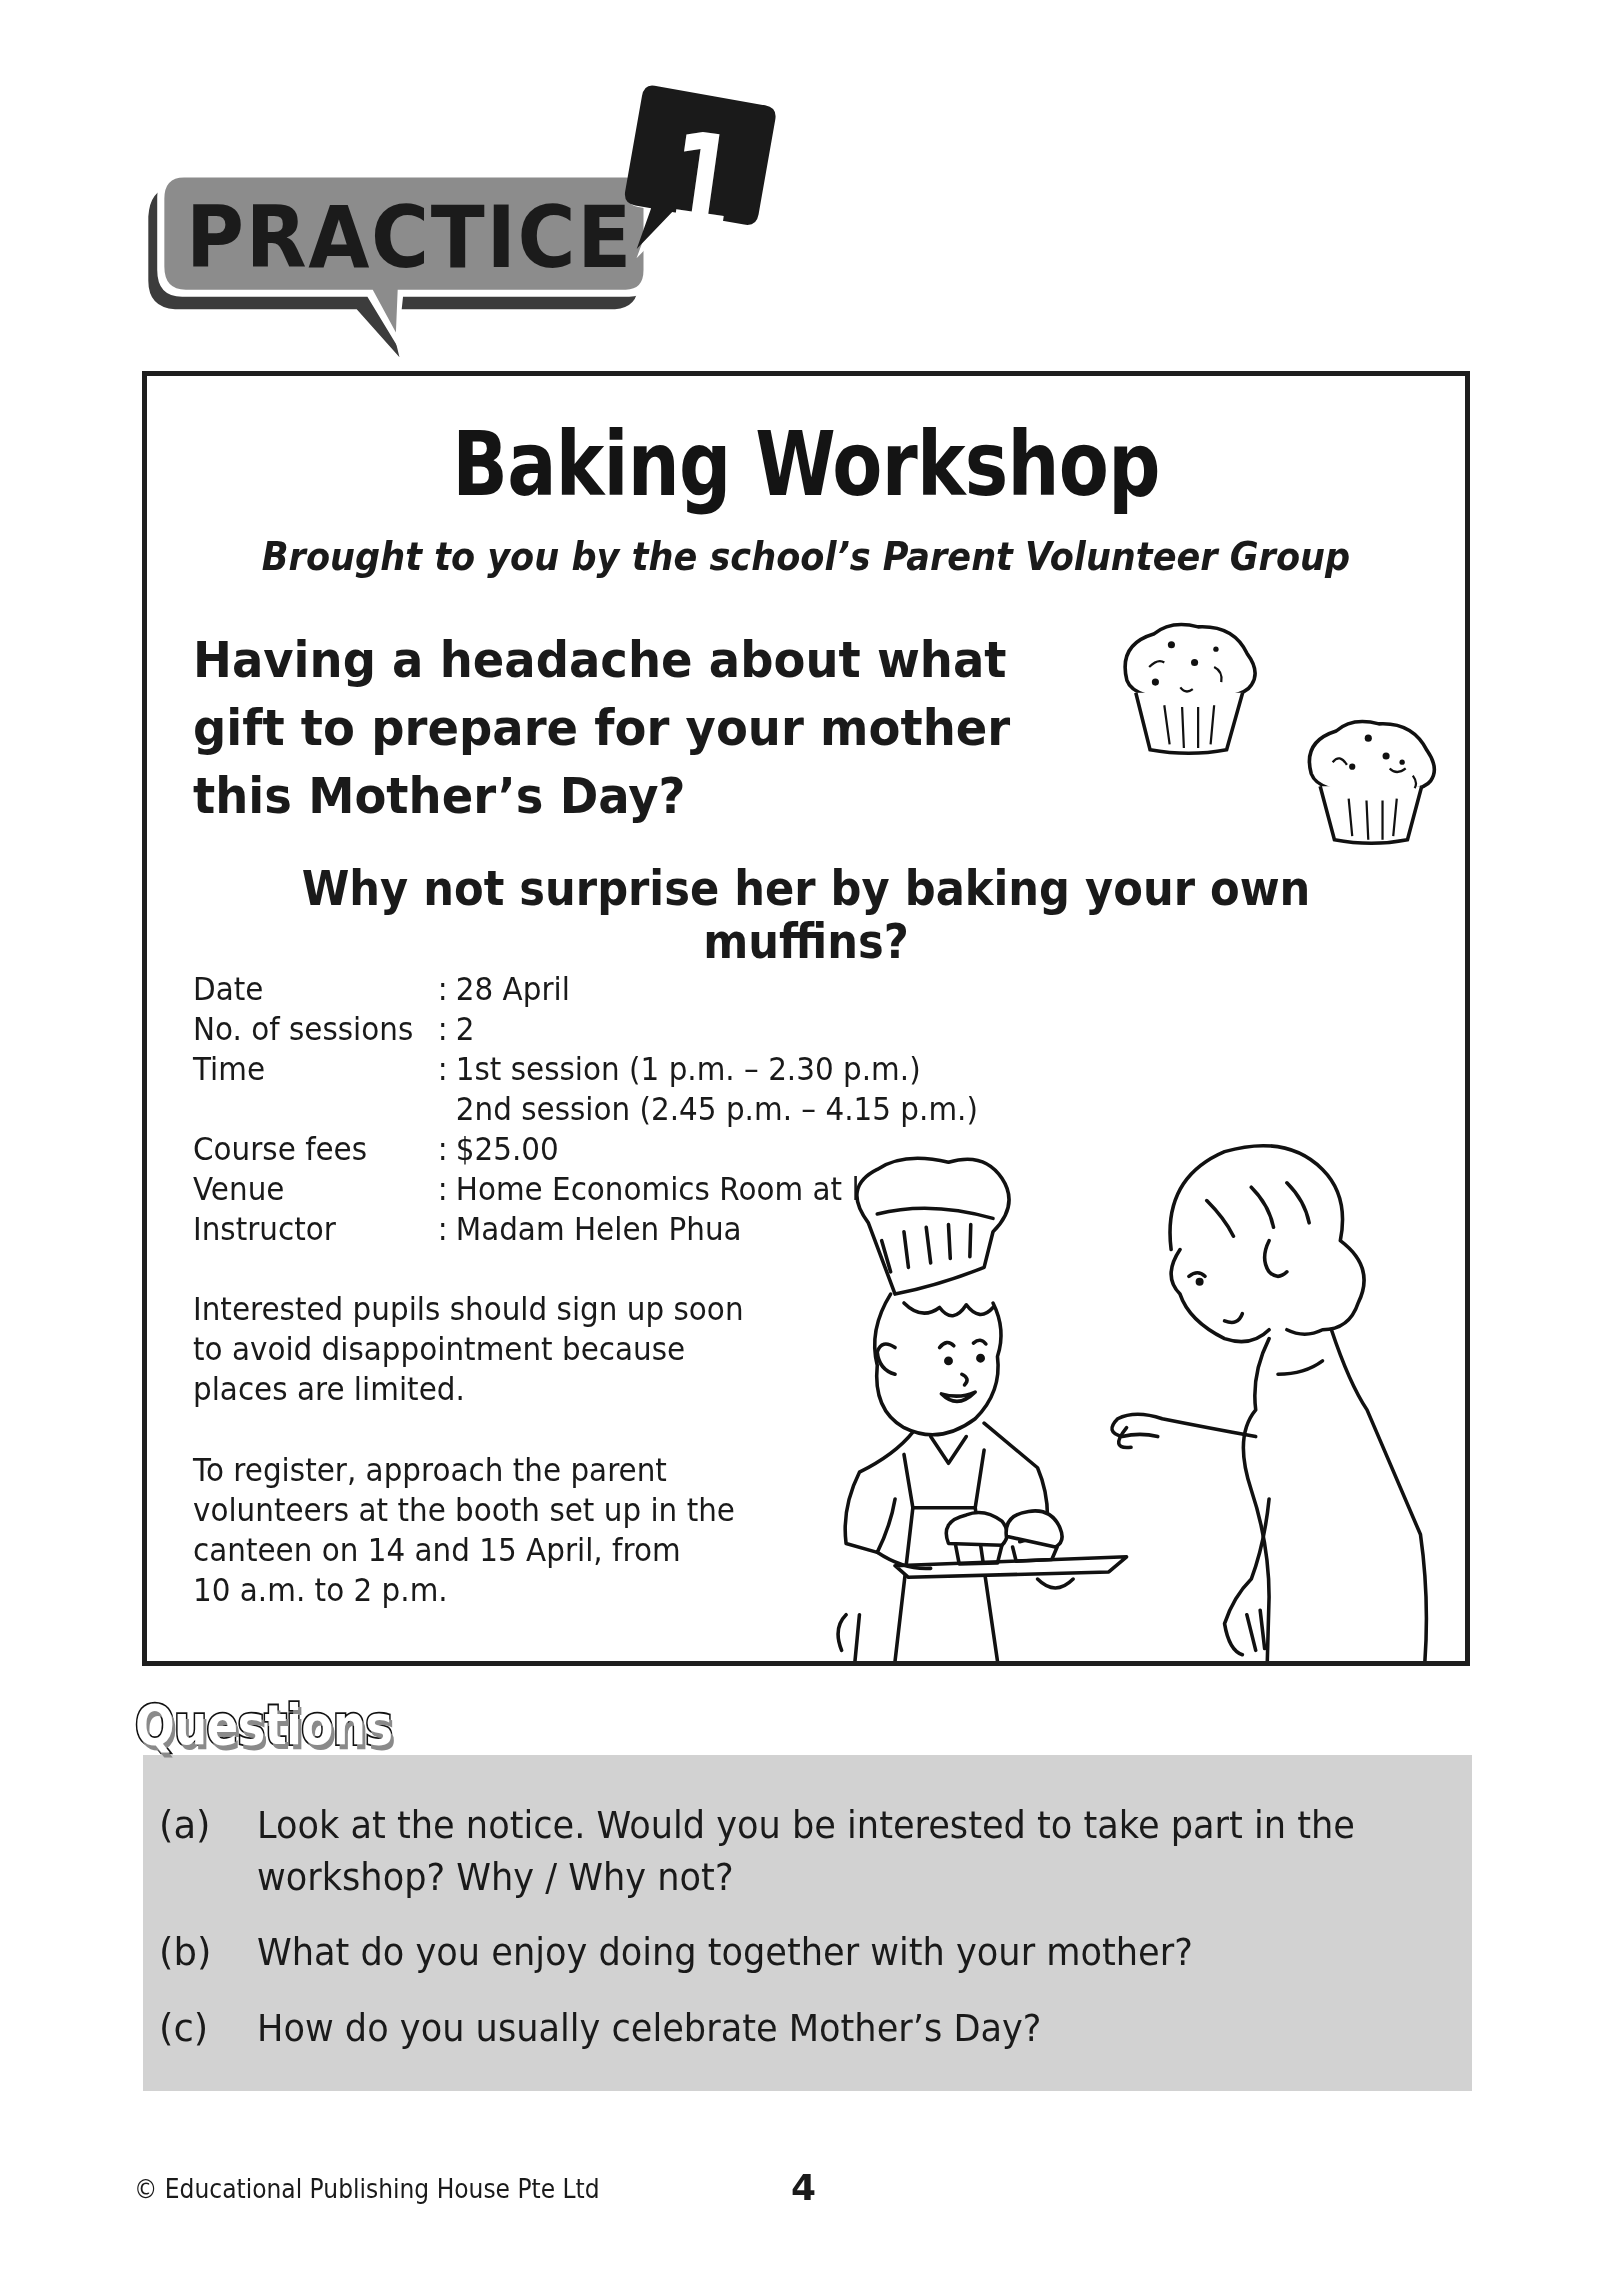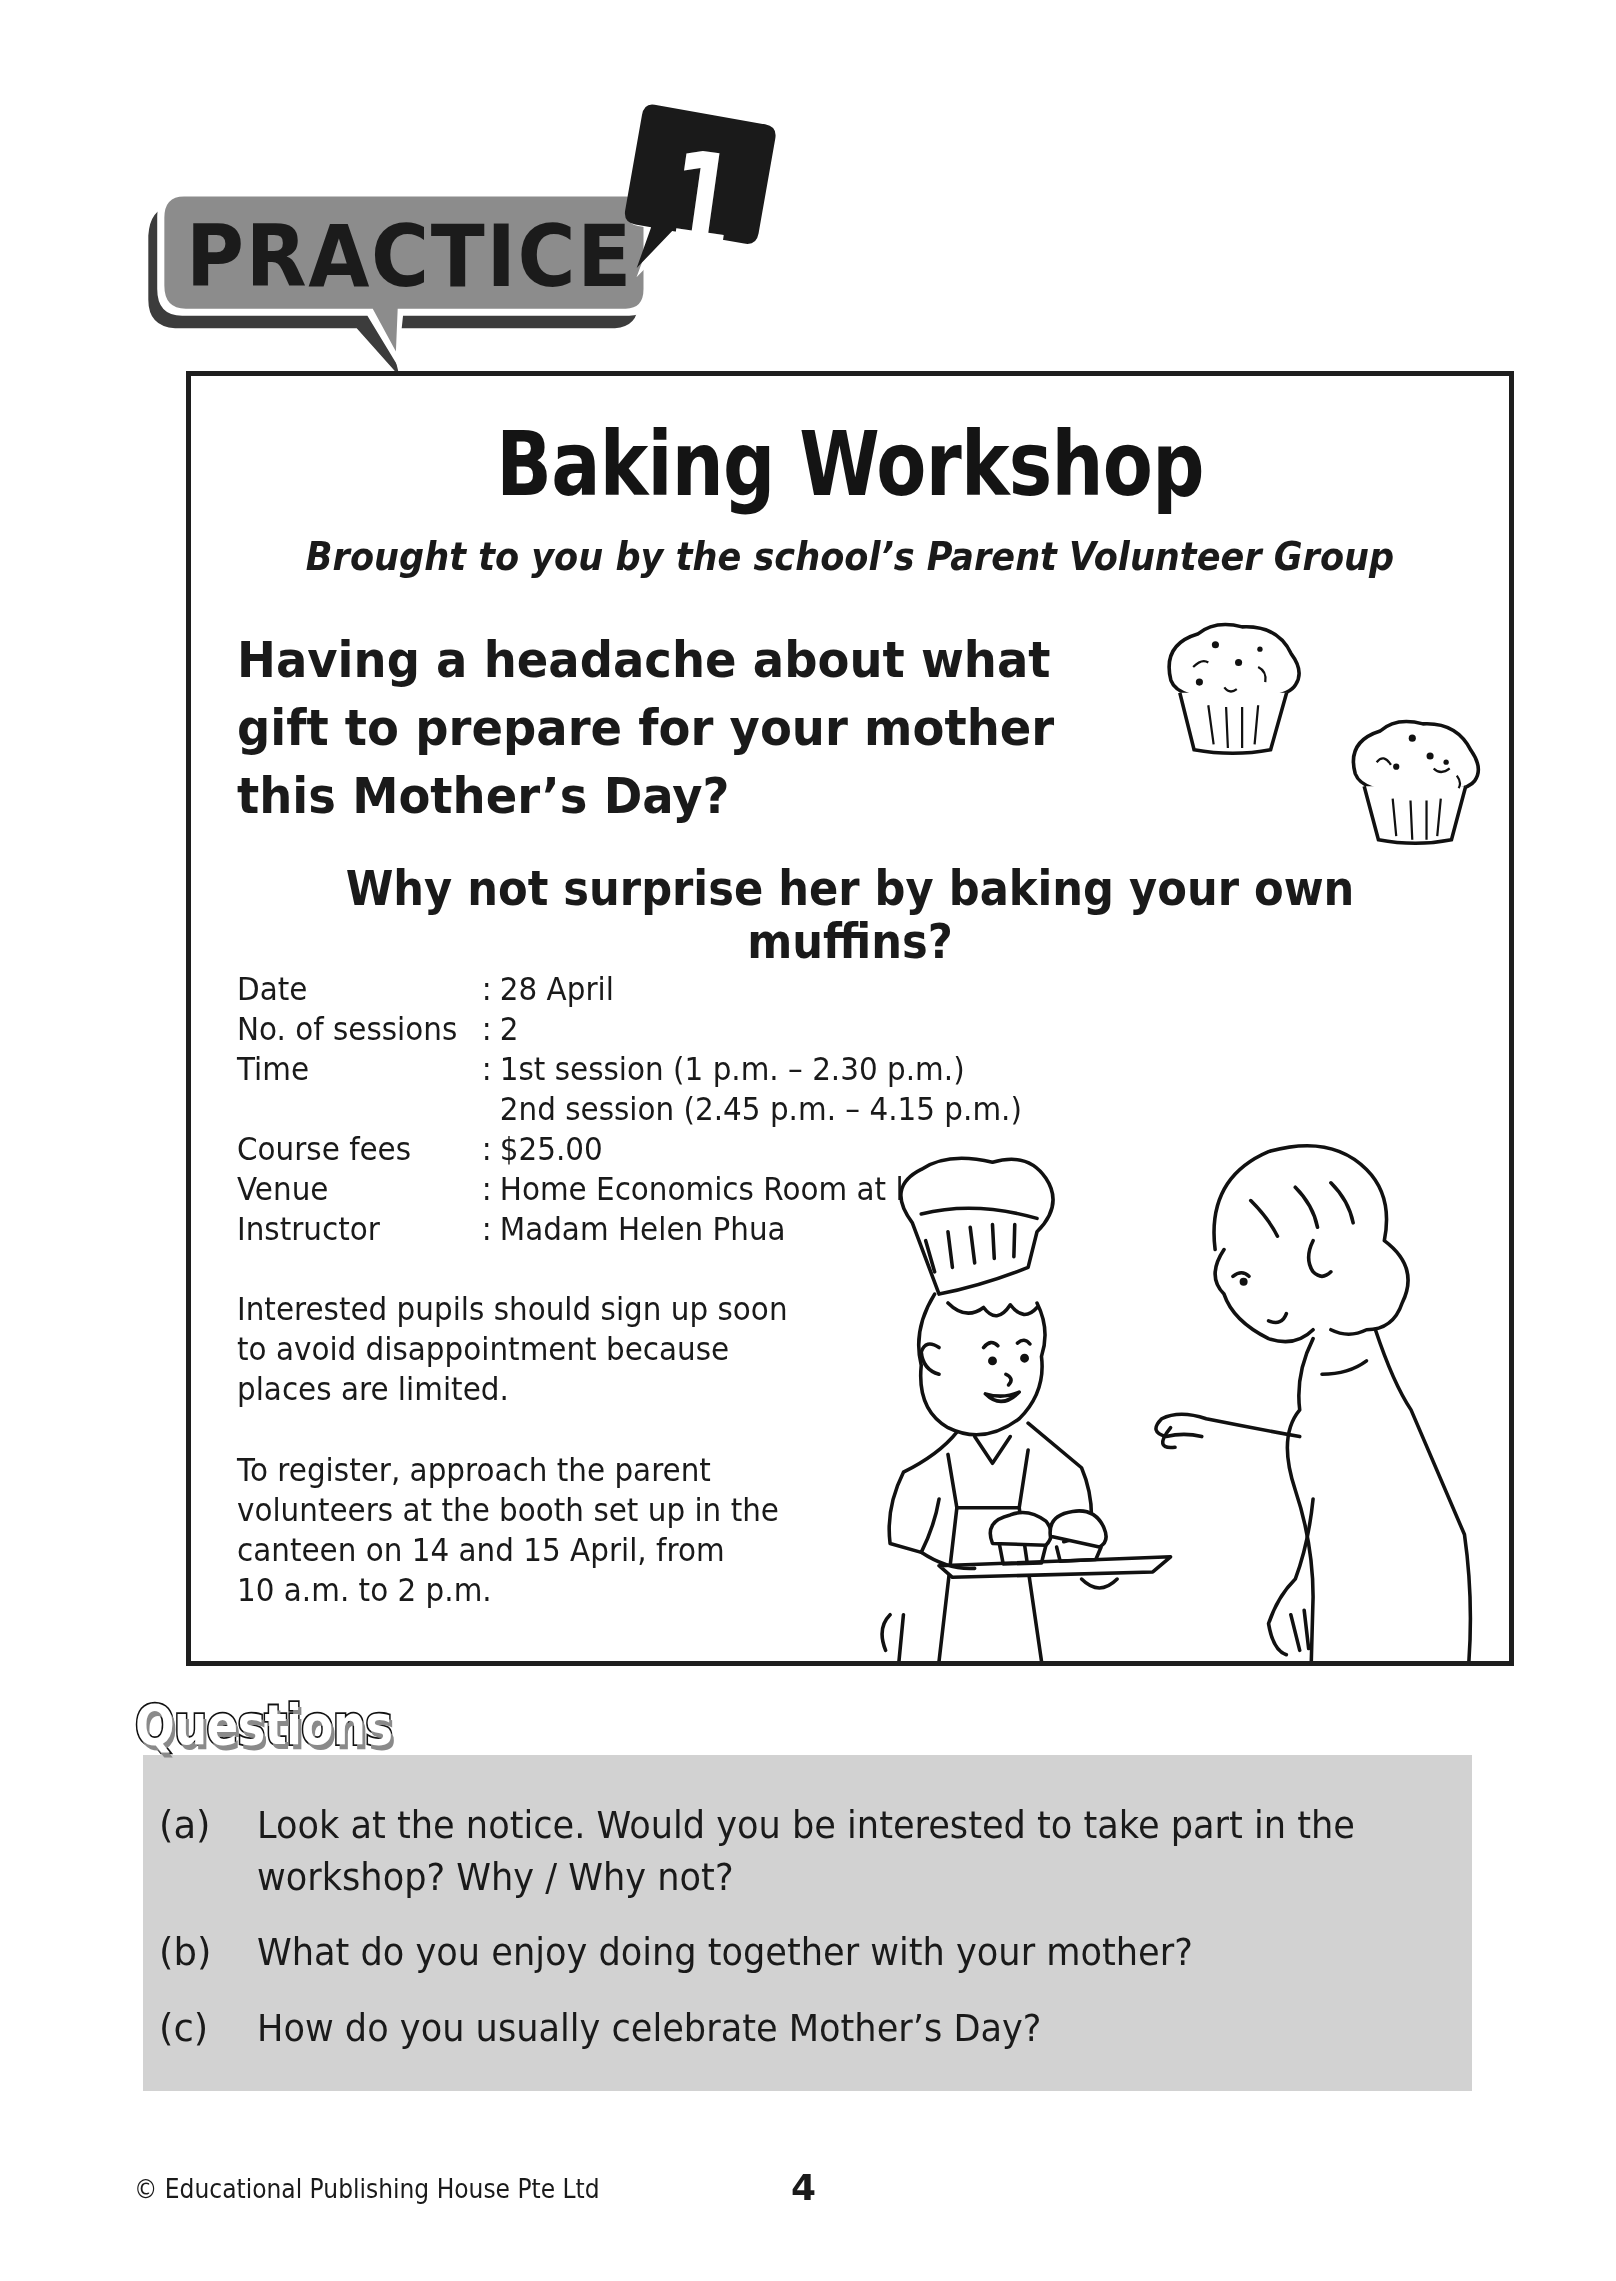--- a/index.html
+++ b/index.html
@@ -1,30 +1,30 @@
 <!DOCTYPE html>
 <html style="font-size:14.3px"><head>
 <meta charset="utf-8">
 <style>
   html, body { margin:0; padding:0; background:#ffffff; }
   body { width:1616px; height:2281px; position:relative; overflow:hidden;
          font-family:"Liberation Sans", "DejaVu Sans", sans-serif; color:#1a1a1a; }
   .abs { position:absolute; }
 
   
-  #practice-badge { left:134px; top:102px; width:677px; height:285px; }
+  #practice-badge { left:134px; top:83px; width:677px; height:285px; }
   #practice-label { position:absolute; left:52px; top:111px; font-family:"DejaVu Sans", sans-serif;
         font-weight:bold; font-size:86px; letter-spacing:1.8px; color:#1b1b1b;
         transform:scaleX(0.92); transform-origin:left top; line-height:1; }
   #practice-number { position:absolute; left:521px; top:34px; font-family:"DejaVu Sans", sans-serif;
         font-weight:bold; font-size:134px; color:#ffffff; line-height:1;
         transform:rotate(8deg) scaleX(0.7); transform-origin:center; }
 
   
-  #notice-box { left:142px; top:371px; width:1318px; height:1285px; border:5.3px solid #1e1e1e; background:#fff;margin-left:44px; }
+  #notice-box { left:142px; top:371px; width:1318px; height:1285px; border:5.3px solid #1e1e1e; background:#fff; }
   #notice-title { position:absolute; left:0; right:0; top:40px; text-align:center;
         font-family:"DejaVu Sans", sans-serif; font-weight:bold; font-size:89px; letter-spacing:-0.9px;
         transform:scaleX(0.82); line-height:1.1; color:#141414; }
   #notice-subtitle { position:absolute; left:0; right:0; top:160px; text-align:center;
         font-family:"DejaVu Sans", sans-serif; font-style:italic; font-weight:bold; font-size:39px;
         transform:scaleX(0.9); line-height:1.1; color:#1a1a1a; }
   #notice-headline { position:absolute; left:46px; top:250px; width:891px;
         font-family:"DejaVu Sans", sans-serif; font-weight:bold; font-size:50px; line-height:68px; color:#1a1a1a;
         transform:scaleX(0.93); transform-origin:left top; }
   #notice-tagline { position:absolute; left:0; right:0; top:486px; text-align:center;

